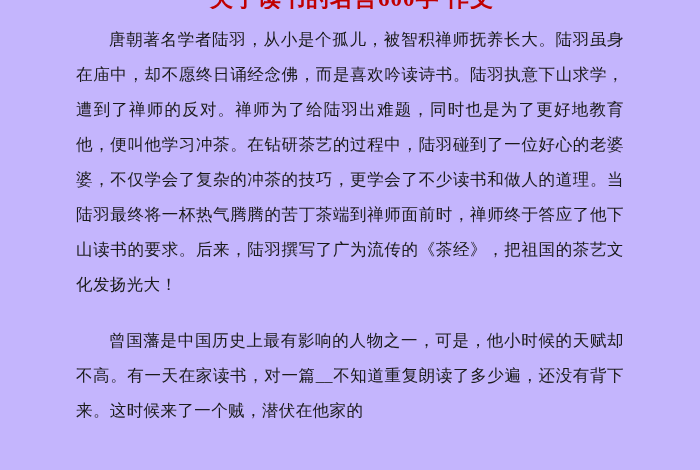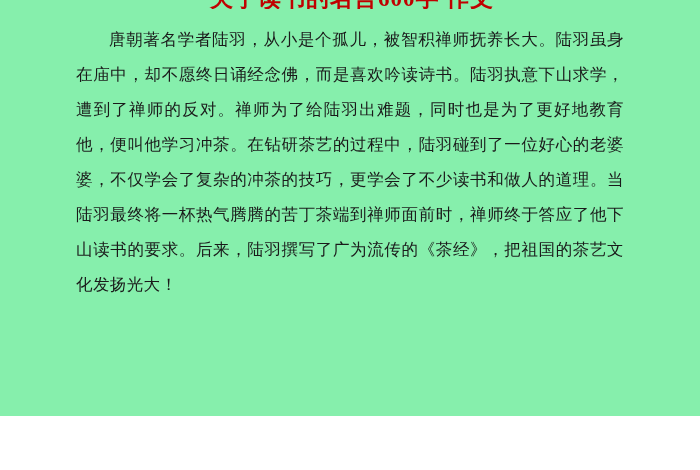--- a/index.html
+++ b/index.html
@@ -9,22 +9,22 @@
   body {
     width: 700px;
     height: 470px;
     background: #ffffff;
     font-family: "Liberation Serif", "DejaVu Serif", serif;
     overflow: hidden;
   }
   .page {
     position: relative;
     width: 700px;
-    height: 416px;
-    background: #86efac;
+    height: 470px;
+    background: #c4b5fd;
     box-sizing: border-box;
     padding: 0 76px 0 76px;
   }
   .doc-title {
     position: absolute;
     top: -13px;
     left: 122px;
     width: 460px;
     font-size: 23px;
     font-weight: bold;
@@ -55,15 +55,16 @@
 </style>
 </head>
 <body>
 
 <div class="page">
 
   <div class="doc-title">关于读书的名言600字 作文</div>
 
   <div class="body-text">
     <p class="para">唐朝著名学者陆羽，从小是个孤儿，被智积禅师抚养长大。陆羽虽身在庙中，却不愿终日诵经念佛，而是喜欢吟读诗书。陆羽执意下山求学，遭到了禅师的反对。禅师为了给陆羽出难题，同时也是为了更好地教育他，便叫他学习冲茶。在钻研茶艺的过程中，陆羽碰到了一位好心的老婆婆，不仅学会了复杂的冲茶的技巧，更学会了不少读书和做人的道理。当陆羽最终将一杯热气腾腾的苦丁茶端到禅师面前时，禅师终于答应了他下山读书的要求。后来，陆羽撰写了广为流传的《茶经》，把祖国的茶艺文化发扬光大！</p>
+    <p class="para">曾国藩是中国历史上最有影响的人物之一，可是，他小时候的天赋却不高。有一天在家读书，对一篇__不知道重复朗读了多少遍，还没有背下来。这时候来了一个贼，潜伏在他家的</p>
   </div>
 
 </div>
 
 </body></html>

